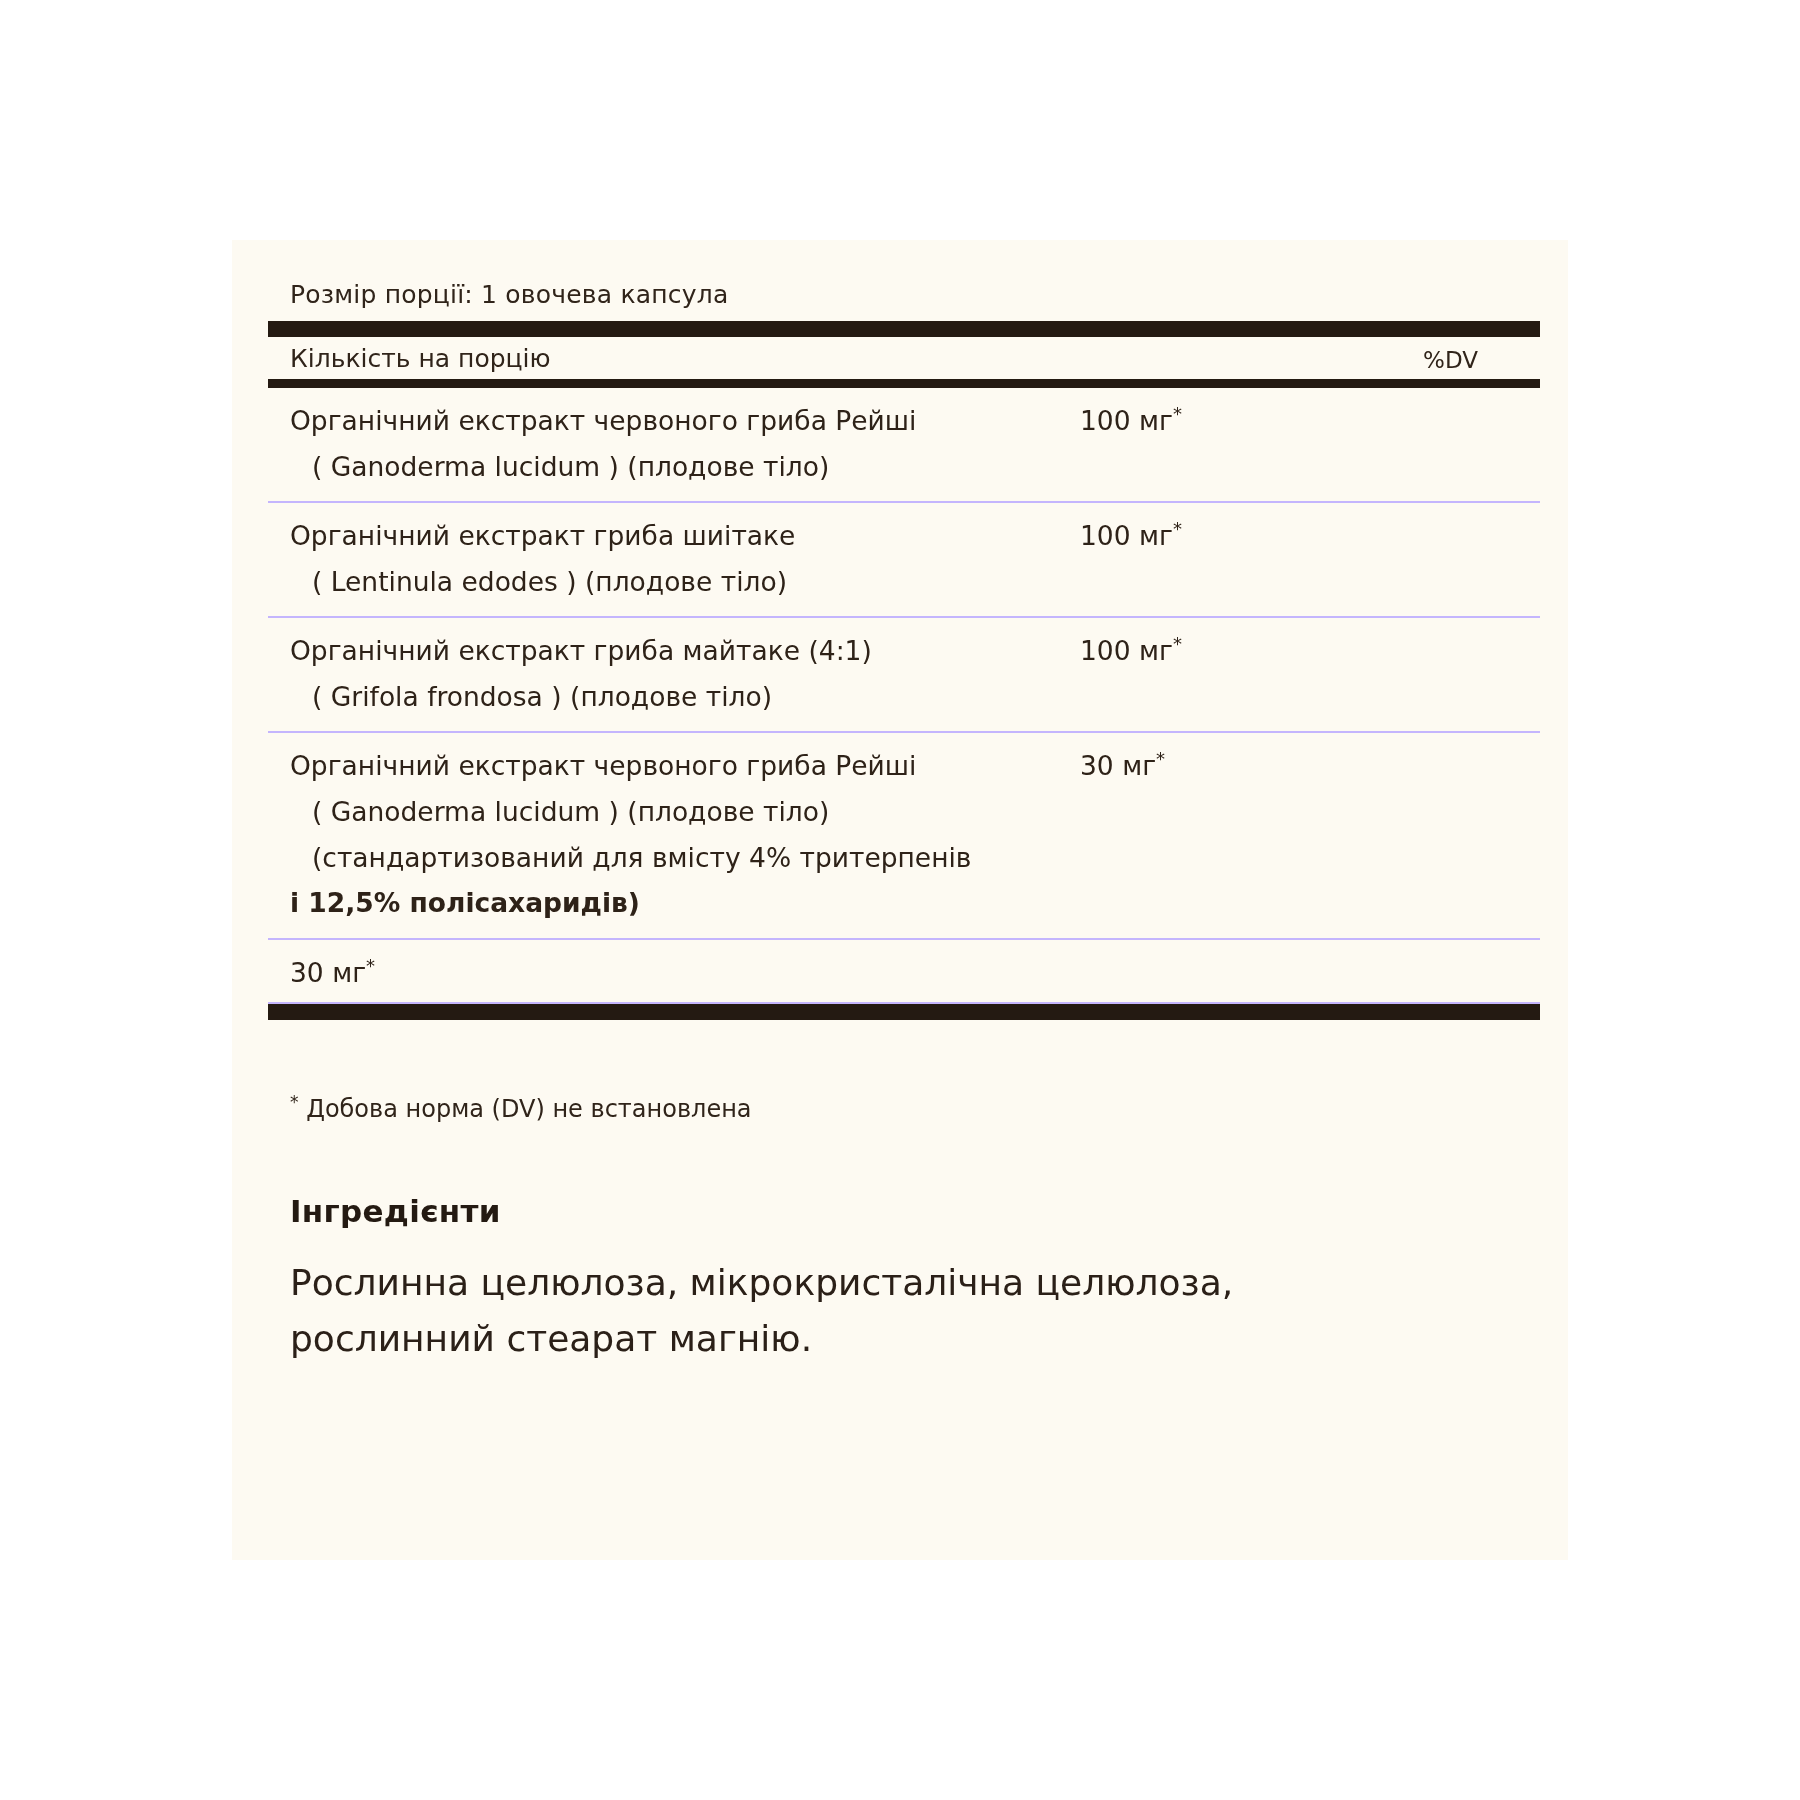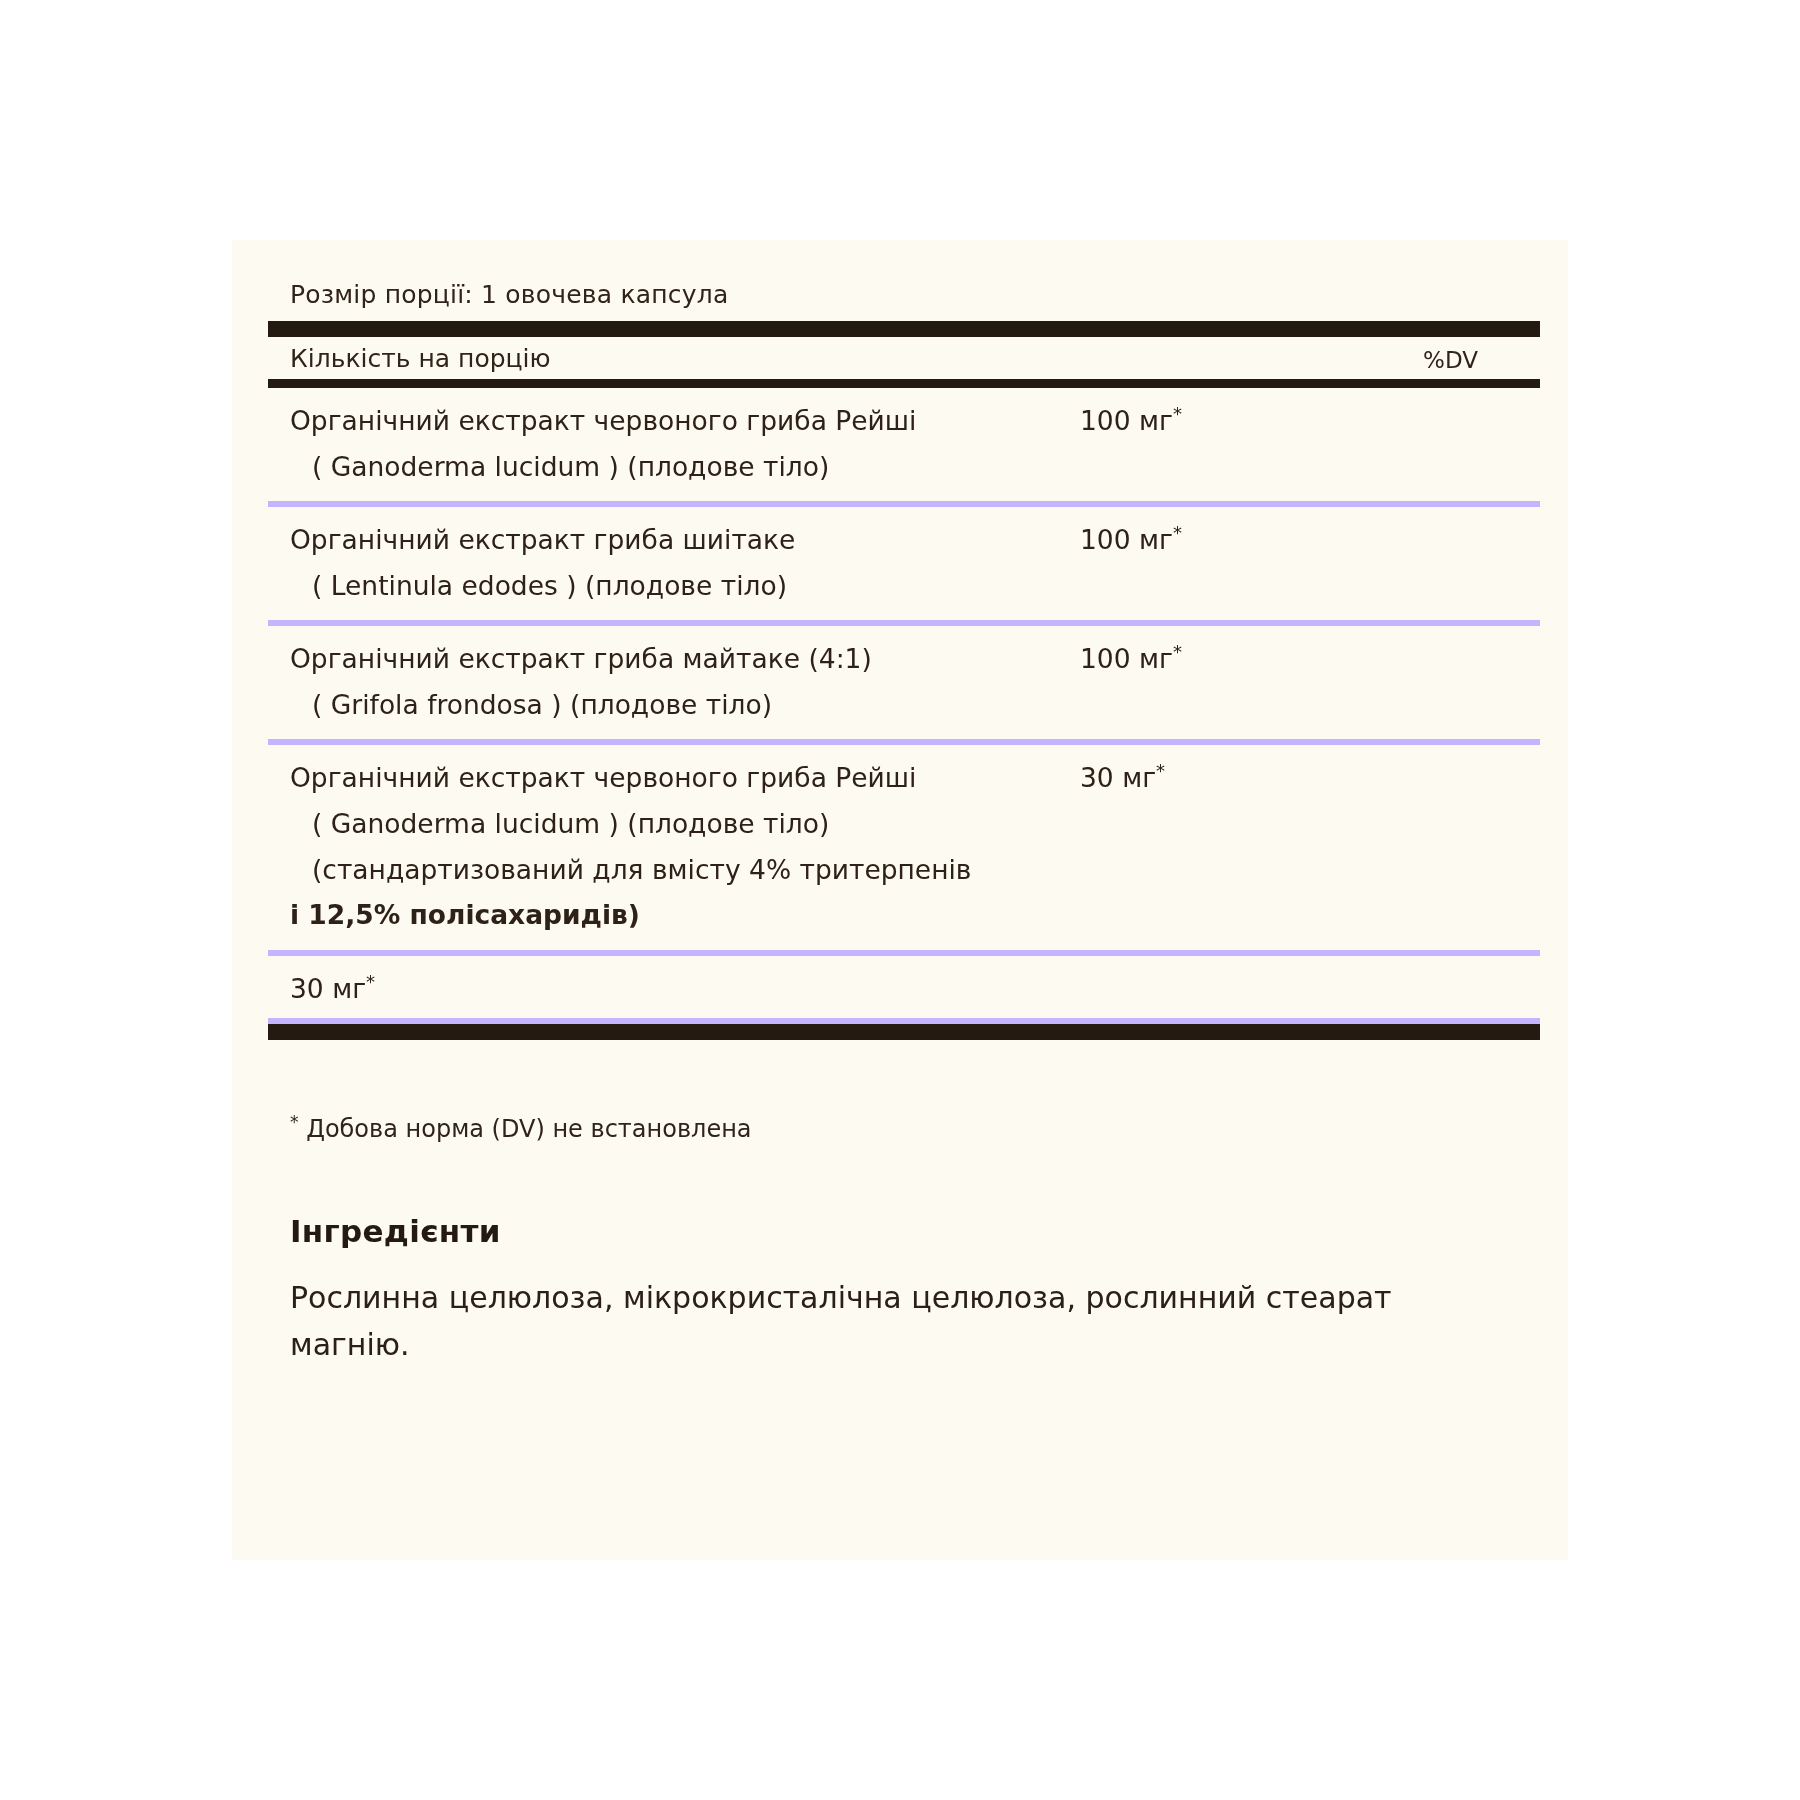--- a/index.html
+++ b/index.html
@@ -60,21 +60,21 @@
     color: #30241a;
     padding: 7px 0 6px 22px;
   }
   .amount-row .dv {
     font-size: 23px;
     padding-right: 62px;
   }
 
   .nutrient-row {
     display: flex;
-    border-bottom: 6px solid #c4b5fd;
+    border-bottom: 2px solid #c4b5fd;
     padding: 10px 0 12px 0;
   }
   .nutrient-row:last-of-type {
     border-bottom: none;
   }
   .nutrient-name {
     width: 790px;
     font-size: 26.5px;
     line-height: 1.72;
     color: #2e2218;
@@ -119,21 +119,21 @@
   }
 
   .ing-title {
     font-size: 31px;
     font-weight: bold;
     color: #241a12;
     padding: 70px 0 0 22px;
     letter-spacing: 0.3px;
   }
   .ing-body {
-    font-size: 30px;
+    font-size: 36px;
     line-height: 1.55;
     color: #2b2018;
     padding: 26px 0 0 22px;
     max-width: 1130px;
   }
 </style>
 </head>
 <body>
 
 <div class="page">

